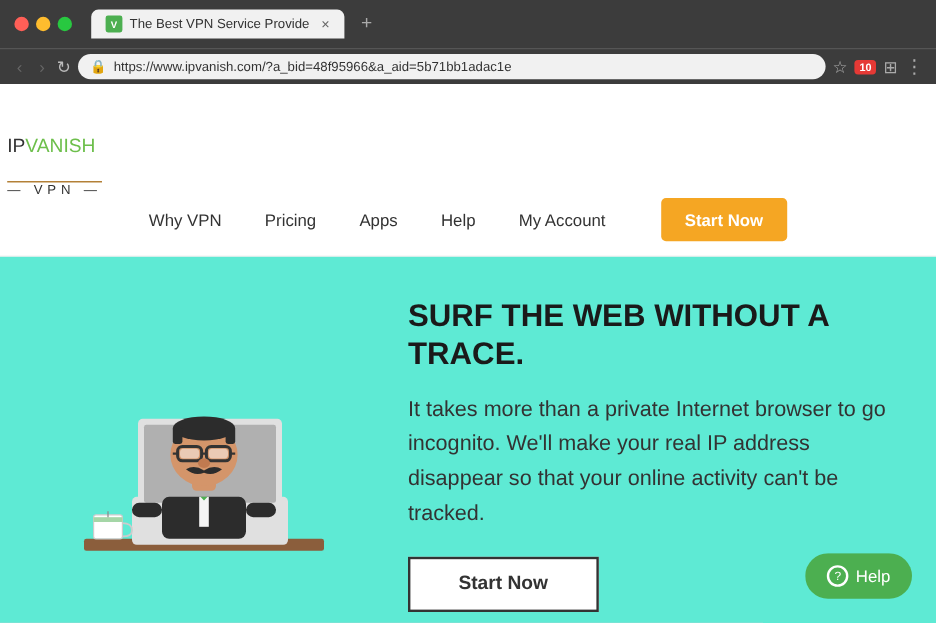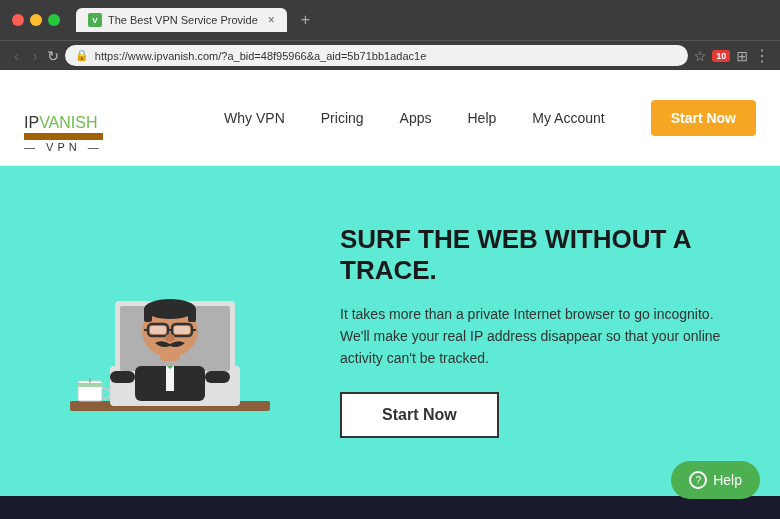--- a/index.html
+++ b/index.html
@@ -182,42 +182,43 @@
     
     .website {
       background: white;
       width: 100%;
     }
 
     
     .site-nav {
       display: flex;
       align-items: center;
-      padding: 12px 24px;
+      padding: 12px 6px;
       background: white;
       border-bottom: 1px solid #eee;
+      flex-direction: column;
     }
 
     .logo {
       display: flex;
       flex-direction: column;
       margin-right: auto;
     }
 
     .logo-ip { color: #333; }
     .logo-vanish { color: #6dbf4b; margin-top: 32px; }
 
     .logo-vpn {
       font-size: 11px;
       color: #333;
       letter-spacing: 4px;
       text-align: left;
-      border-top: 7px solid #a16207;
+      border-top: 1px solid #a16207;
       padding-top: 1px;
-      margin-top: 1px;
+      margin-top: 19px;
     }
 
     .nav-links {
       display: flex;
       align-items: center;
       gap: 36px;
     }
 
     .nav-link {
       font-size: 14px;
@@ -264,21 +265,21 @@
     .hero-title {
       font-size: 26px;
       font-weight: 900;
       color: #1a1a1a;
       line-height: 1.2;
       margin-bottom: 16px;
       text-transform: uppercase;
     }
 
     .hero-body {
-      font-size: 14px;
+      font-size: 18px;
       color: #333;
       line-height: 1.6;
       margin-bottom: 12px;
     }
 
     .hero-cta {
       display: inline-block;
       border: 2px solid #333;
       background: white;
       padding: 12px 40px;

